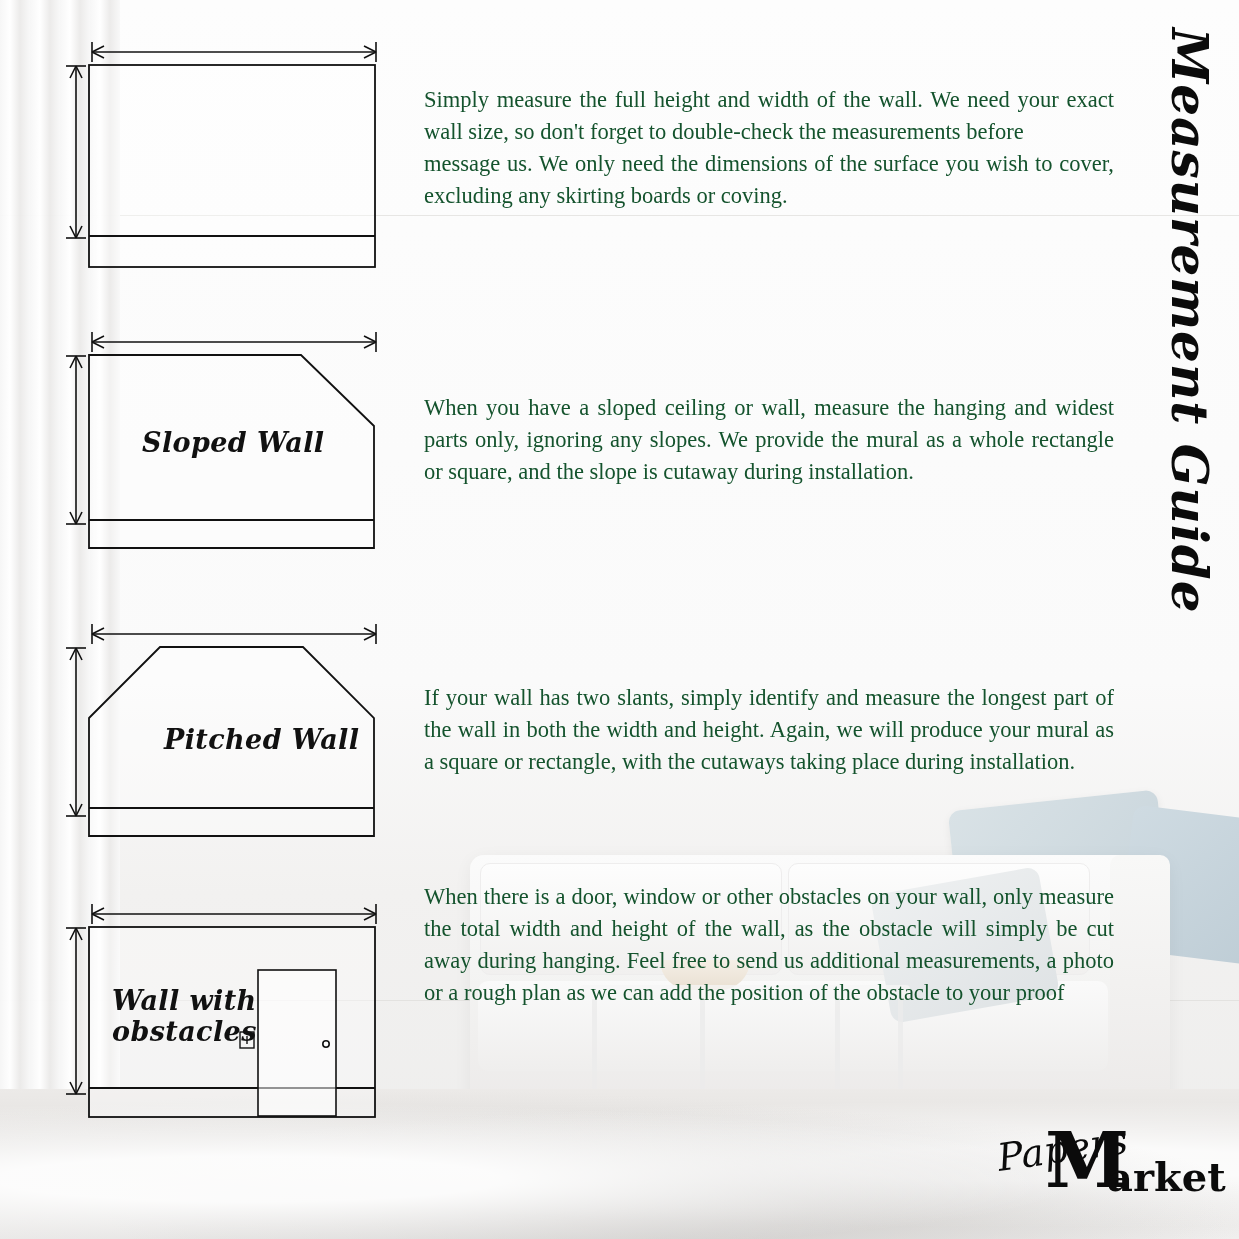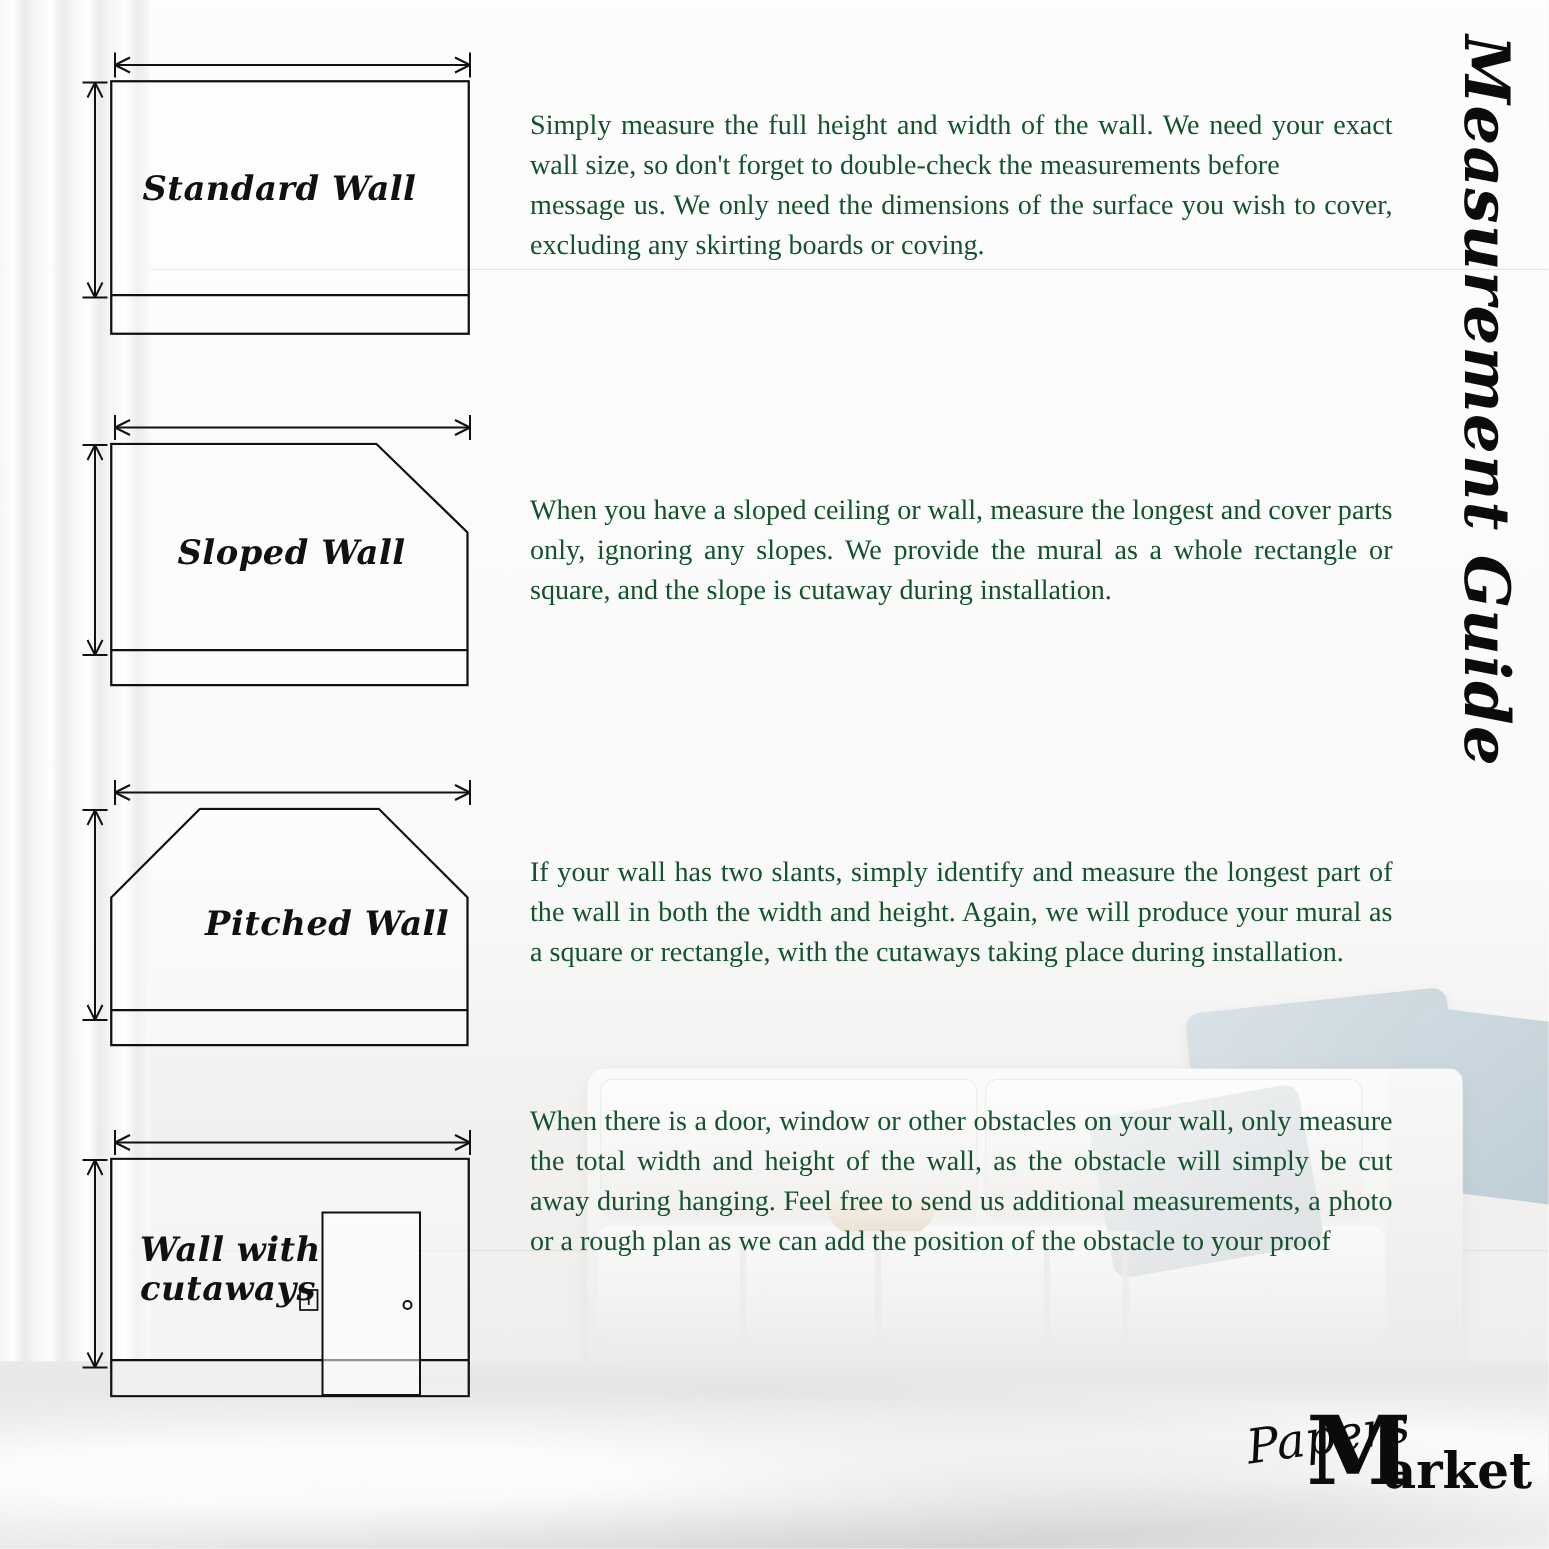--- a/index.html
+++ b/index.html
@@ -258,21 +258,20 @@
       </g>
     </svg>
 
     <svg style="position:absolute; left:88px; top:64px;" width="292" height="205">
       <g stroke="#111" stroke-width="1.8" fill="rgba(255,255,255,0.35)">
         <rect x="1" y="1" width="286" height="202"></rect>
         <line x1="1" y1="172" x2="287" y2="172"></line>
       </g>
     </svg>
 
-    <div class="label" style="left:114px; top:136px;">Standard Wall</div>
 
     <div class="para" style="left: 424px; top: 84px; width: 690px; white-space: pre-line;">Simply measure the full height and width of the wall. We need your exact wall size, so don't forget to double-check the measurements before
 message us. We only need the dimensions of the surface you wish to cover, excluding any skirting boards or coving.</div>
 
     <svg class="measure-arrow" style="left:60px; top:326px;" width="330" height="230">
       <g stroke="#111" stroke-width="1.6" fill="none">
         <line x1="32" y1="16" x2="316" y2="16"></line>
         <path d="M32,16 L44,10 M32,16 L44,22"></path>
         <path d="M316,16 L304,10 M316,16 L304,22"></path>
         <line x1="32" y1="6" x2="32" y2="26"></line>
@@ -287,21 +286,21 @@
 
     <svg style="position:absolute; left:88px; top:354px;" width="292" height="196">
       <g stroke="#111" stroke-width="1.8" fill="rgba(255,255,255,0.35)">
         <path d="M1,1 L213,1 L286,72 L286,194 L1,194 Z"></path>
         <line x1="1" y1="166" x2="286" y2="166"></line>
       </g>
     </svg>
 
     <div class="label" style="left:142px; top:427px;">Sloped Wall</div>
 
-    <div class="para" style="left: 424px; top: 392px; width: 690px; white-space: pre-line;">When you have a sloped ceiling or wall, measure the longest and cover parts only, ignoring any slopes. We provide the mural as a whole rectangle or square, and the slope is cutaway during installation.</div>
+    <div class="para" style="left: 424px; top: 392px; width: 690px; white-space: pre-line;">When you have a sloped ceiling or wall, measure the hanging and widest parts only, ignoring any slopes. We provide the mural as a whole rectangle or square, and the slope is cutaway during installation.</div>
 
     <svg class="measure-arrow" style="left:60px; top:618px;" width="330" height="230">
       <g stroke="#111" stroke-width="1.6" fill="none">
         <line x1="32" y1="16" x2="316" y2="16"></line>
         <path d="M32,16 L44,10 M32,16 L44,22"></path>
         <path d="M316,16 L304,10 M316,16 L304,22"></path>
         <line x1="32" y1="6" x2="32" y2="26"></line>
         <line x1="316" y1="6" x2="316" y2="26"></line>
         <line x1="16" y1="30" x2="16" y2="198"></line>
         <path d="M16,30 L10,42 M16,30 L22,42"></path>
@@ -347,21 +346,21 @@
         <rect x="170" y="44" width="78" height="146"></rect>
         <circle cx="238" cy="118" r="3.2"></circle>
       </g>
 
       <g stroke="#111" stroke-width="1.4" fill="none">
         <rect x="152" y="106" width="14" height="16"></rect>
         <line x1="159" y1="110" x2="159" y2="118"></line>
       </g>
     </svg>
 
-    <div class="label" style="left:112px; top:985px; width:230px;">Wall with cutaways</div>
+    <div class="label" style="left:112px; top:985px; width:230px;">Wall with obstacles</div>
 
     <div class="para" style="left: 424px; top: 881px; width: 690px; white-space: pre-line;">When there is a door, window or other obstacles on your wall, only measure the total width and height of the wall, as the obstacle will simply be cut away during hanging. Feel free to send us additional measurements, a photo or a rough plan as we can add the position of the obstacle to your proof</div>
   </div>
 
   <div class="vtitle">Measurement Guide</div>
 
   <div class="logo">
     <div class="logo-script">Papers</div>
     <div class="logo-m">M</div>
     <div class="logo-market">arket</div>

